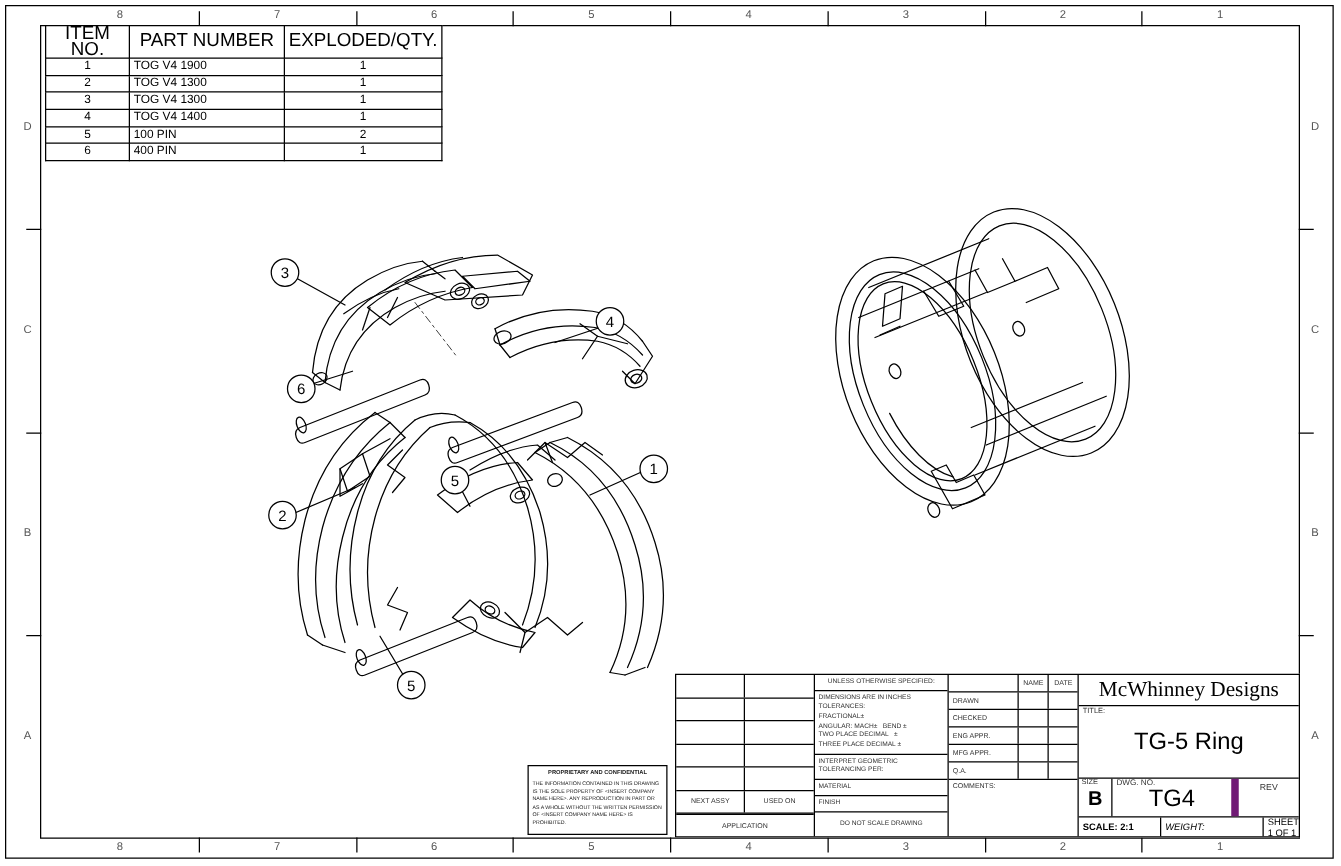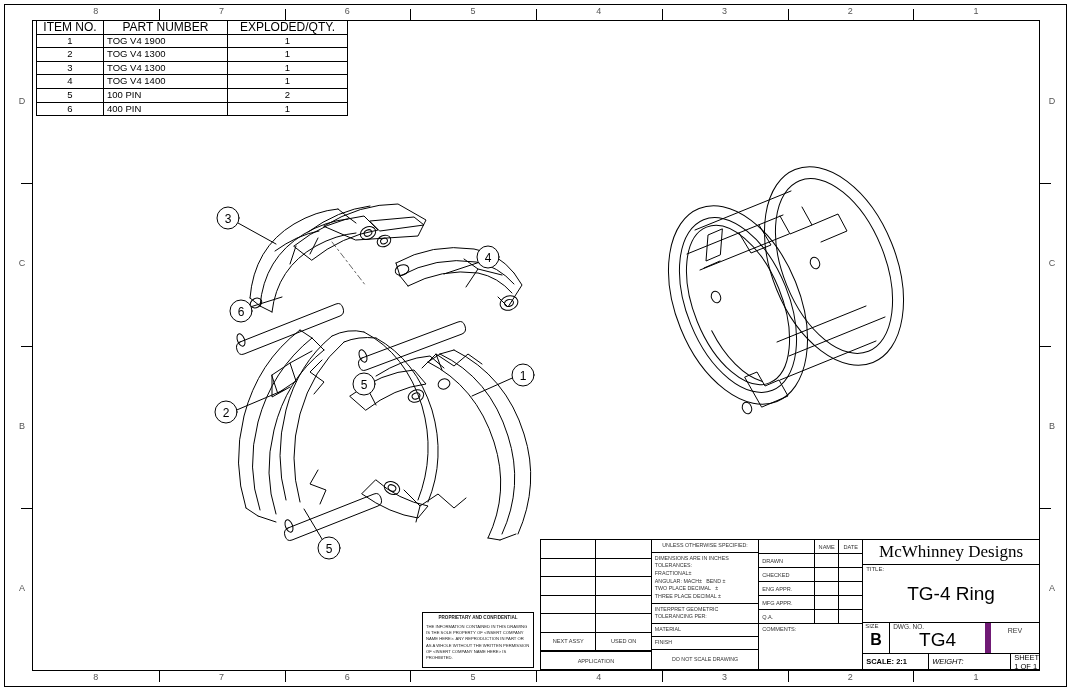--- a/index.html
+++ b/index.html
@@ -22,21 +22,21 @@
   .zright{left:1046px;width:12px;}
   .tick{position:absolute;background:#000;}
   .tick-v{width:1px;height:12px;}
   .tick-h{height:1px;width:12px;}
 
   
   .bom{position:absolute;left:36px;top:20px;border-collapse:collapse;
        font-size:9.5px;background:#fff;}
   .bom td,.bom th{border:1px solid #000;height:12.6px;padding:0 3px;
        font-weight:normal;line-height:12.6px;}
-  .bom th{text-align:center;font-size:12px;margin-left:21px;}
+  .bom th{text-align:center;font-size:15px;margin-left:21px;}
   .c-item{width:60px;text-align:center;}
   .c-part{width:117px;text-align:left;}
   .c-qty{width:113px;text-align:center;}
 
   
   #titleblock{position:absolute;left:540px;top:539px;width:500px;height:131px;
               border:1px solid #000;box-sizing:border-box;background:#fff;
               display:flex;}
   .tbcol{box-sizing:border-box;}
 
@@ -455,21 +455,21 @@
         </div>
       <div class="arow last">
         <div style="padding:2px 3px">COMMENTS:</div>
       </div>
     </div>
 
     <div id="idcol" class="tbcol">
       <div id="company">McWhinney Designs</div>
       <div id="titlearea">
         <div id="titlelab">TITLE:</div>
-        <div id="titleval">TG-4 Ring</div>
+        <div id="titleval">TG-5 Ring</div>
       </div>
       <div id="dwgrow">
         <div id="szcell">
           <div id="szlab">SIZE</div>
           <div id="szval">B</div>
         </div>
         <div id="dwgcell">
           <div id="dwglab">DWG.  NO.</div>
           <div id="dwgval">TG4</div>
         </div>

